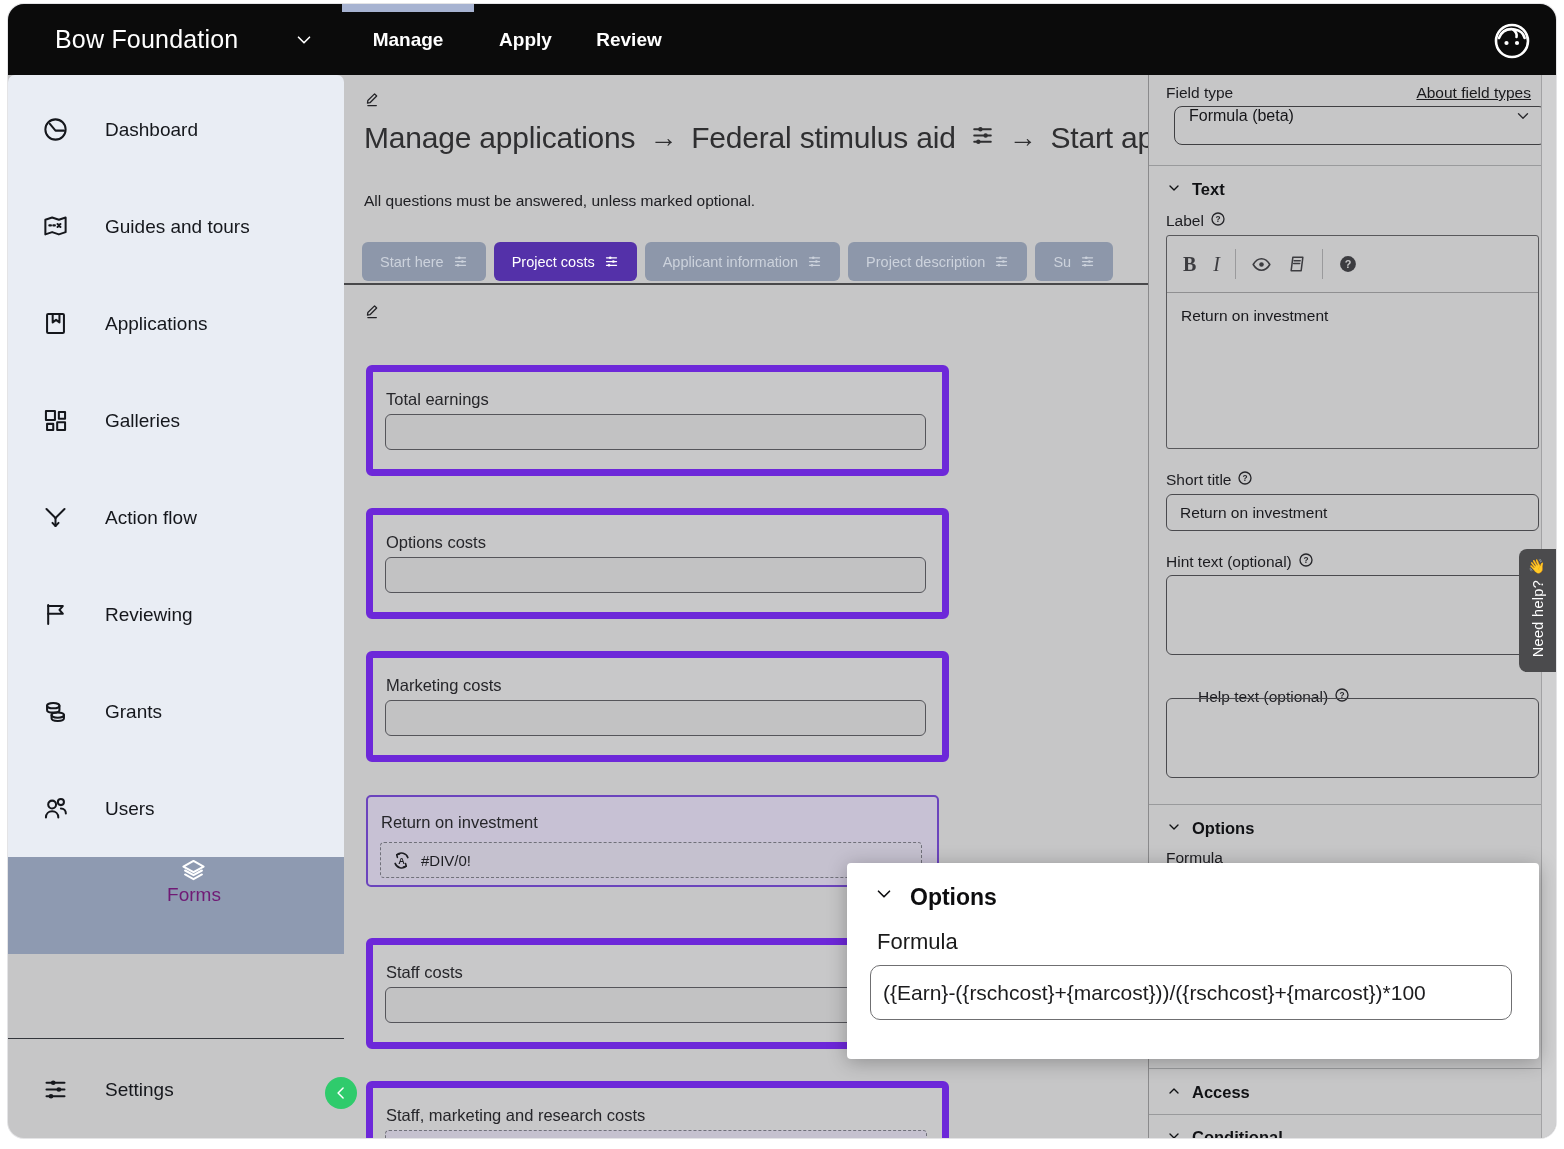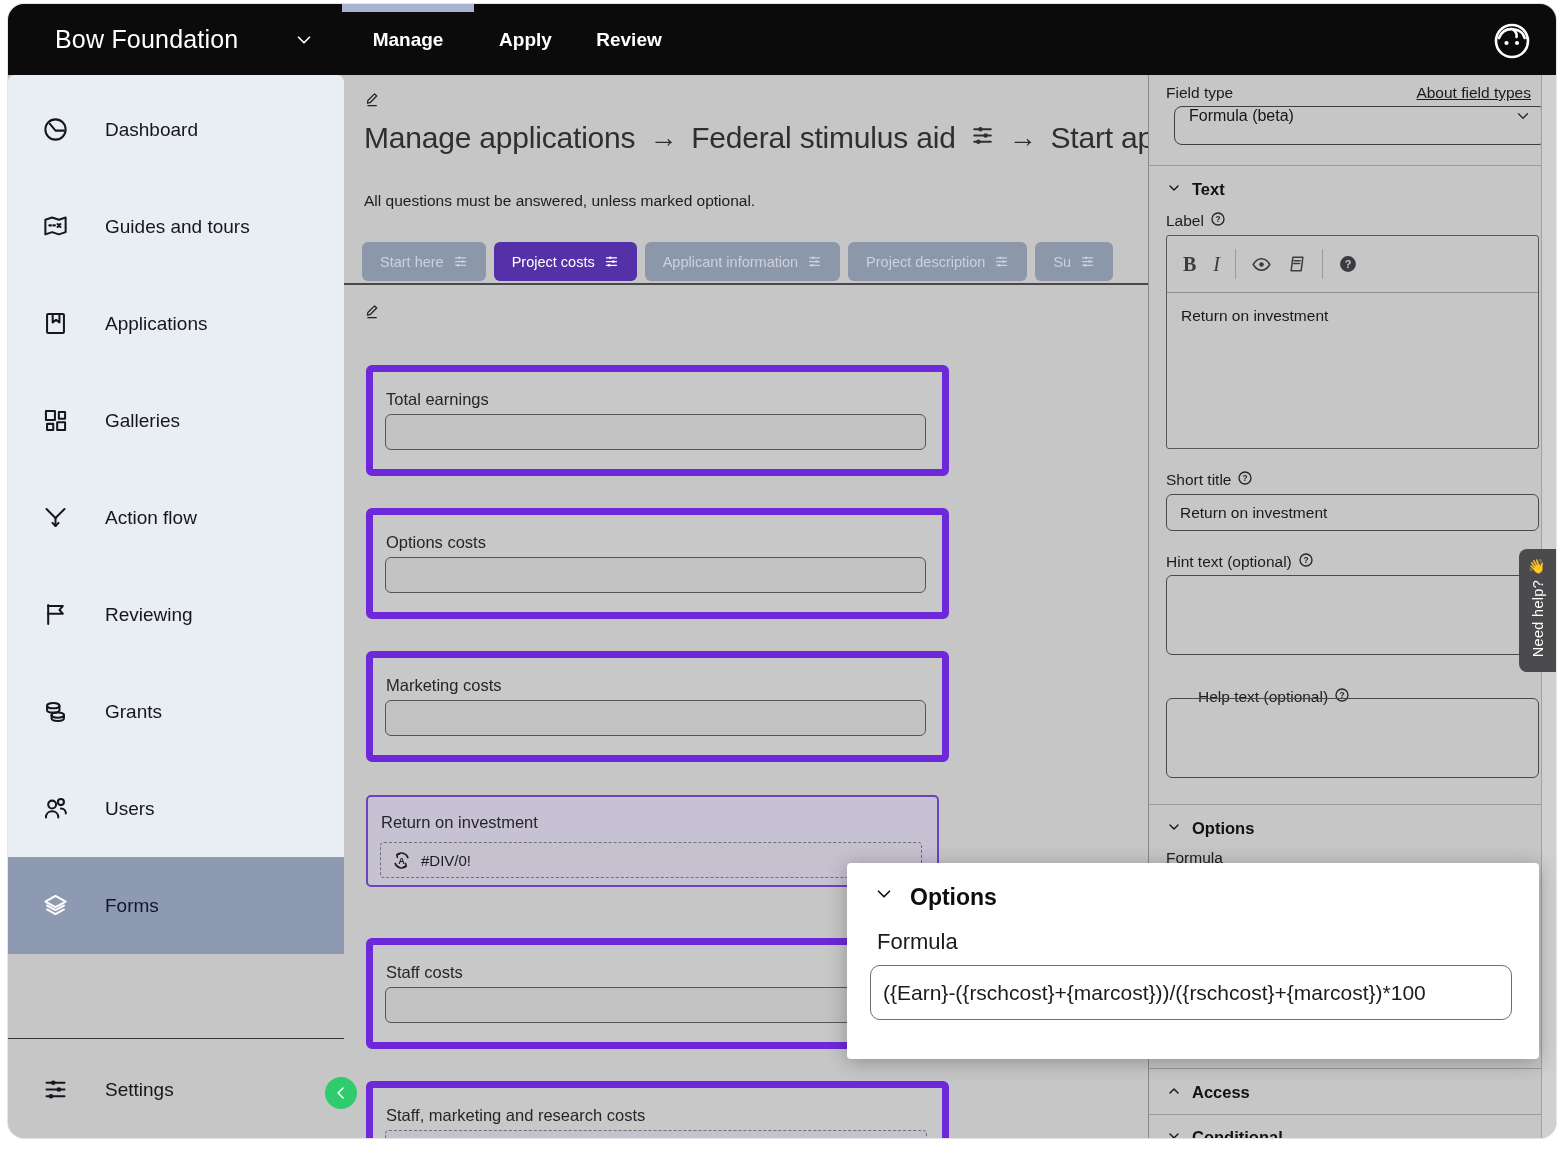--- a/index.html
+++ b/index.html
@@ -17,21 +17,21 @@
   .topnav-item{position:absolute;top:0;height:71px;display:flex;align-items:center;justify-content:center;
        color:#fff;font-size:19px;font-weight:600;cursor:pointer;}
   .face{position:absolute;left:1484px;top:17px;}
 
   
   .sidebar{position:absolute;left:0;top:71px;width:336px;height:805px;background:#e9edf4;border-radius:7px;}
   .side-list{position:absolute;left:0;top:6px;width:336px;}
   .side-item{height:97px;display:flex;align-items:center;color:#15171c;font-size:19px;cursor:pointer;}
   .side-item .s-icon{width:27px;height:27px;margin-left:34px;flex:0 0 27px;display:flex;align-items:center;}
   .side-item .s-label{margin-left:36px;}
-  .side-item.active{background:#8e9ab1;color:#0f172a;}
+  .side-item.active{background:#8e9ab1;color:#701a75;flex-direction:column;}
   .side-divider{position:absolute;left:0;top:963px;width:336px;border-top:1.5px solid #33363c;}
   .settings-row{position:absolute;left:0;top:966px;width:336px;}
   .collapse-btn{position:absolute;left:317px;top:1073px;width:32px;height:32px;border-radius:50%;
        background:#2fcb6c;border:none;display:flex;align-items:center;justify-content:center;
        cursor:pointer;z-index:30;padding:0;}
 
   
   .main{position:absolute;left:336px;top:71px;width:804px;height:1063px;background:#c6c6c7;overflow:hidden;}
   .pencil1{position:absolute;left:21px;top:16px;}
   .crumb{position:absolute;left:20px;top:40px;width:784px;height:46px;white-space:nowrap;overflow:hidden;

